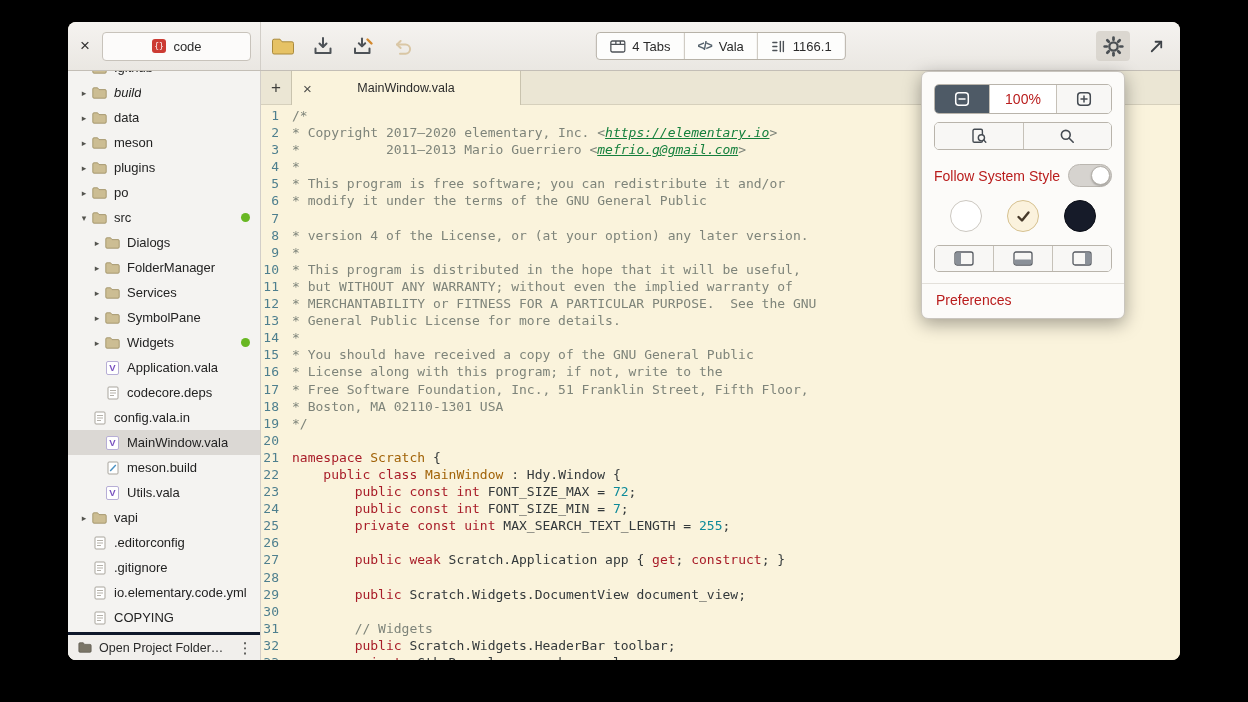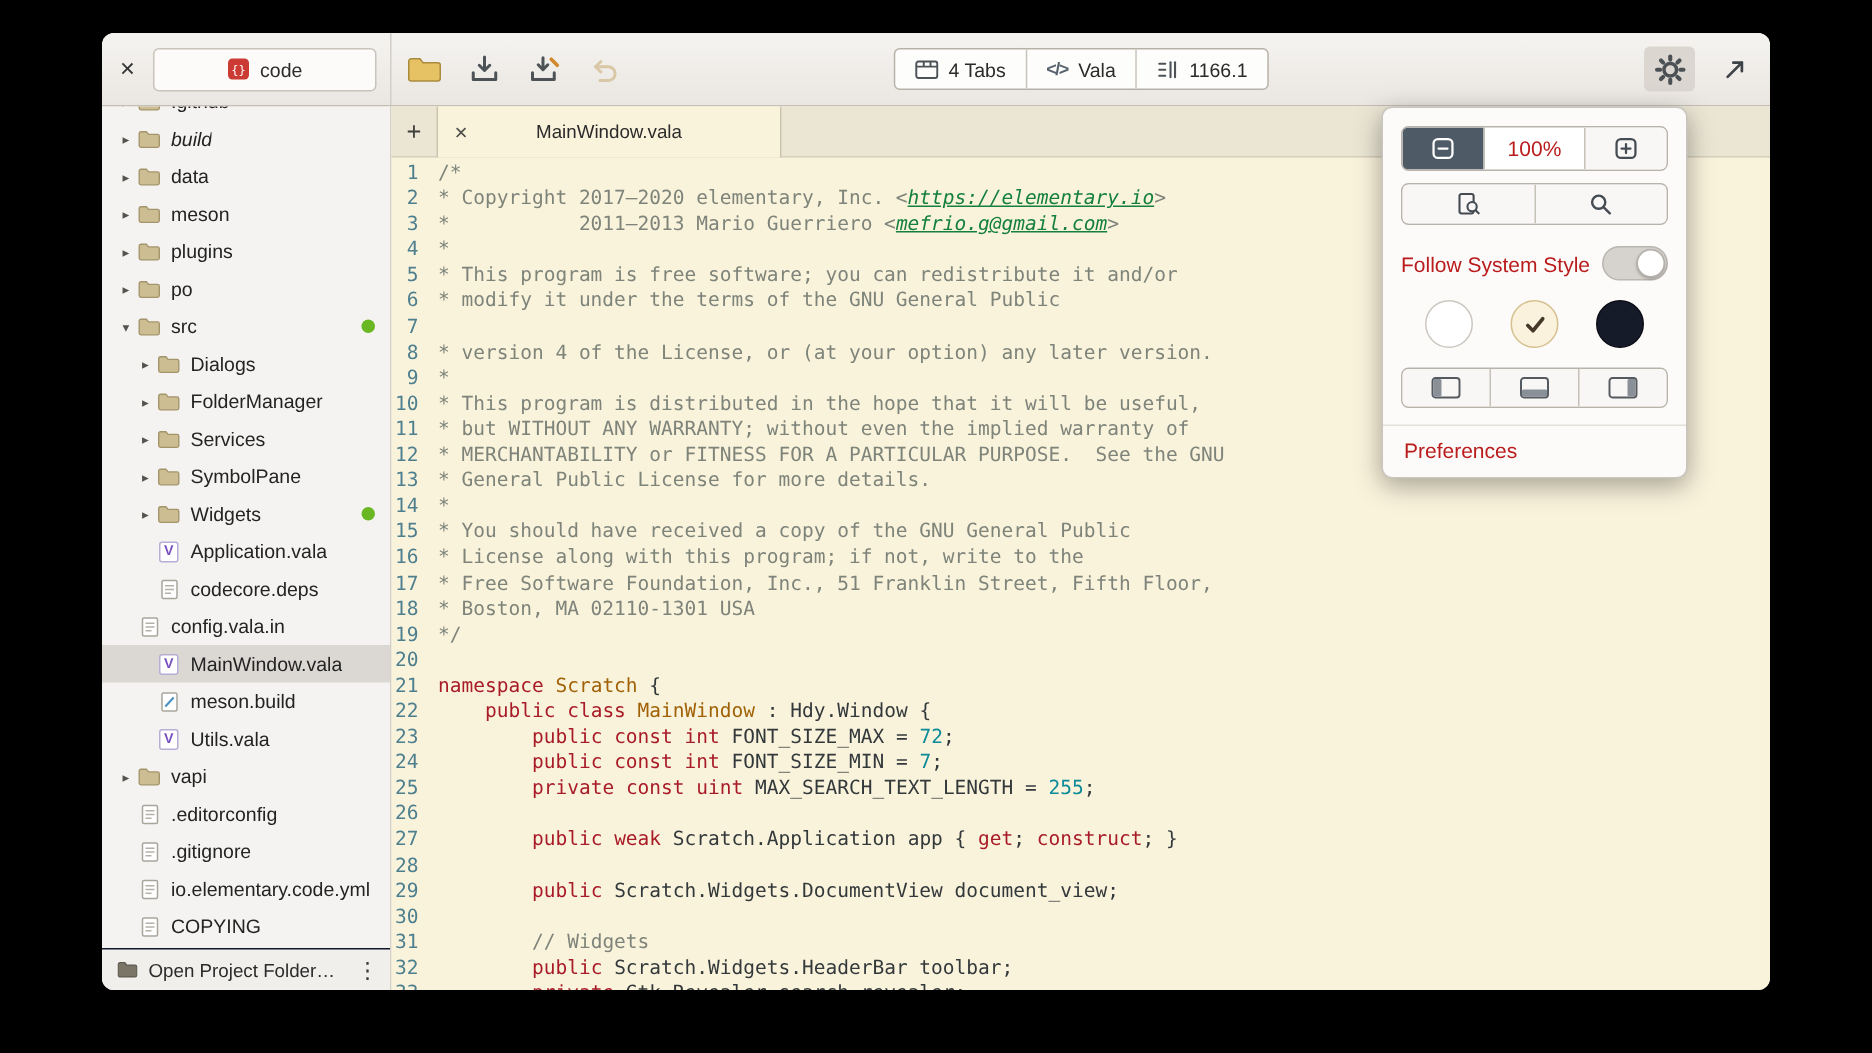--- a/index.html
+++ b/index.html
@@ -52,21 +52,21 @@
   .expander { width:14px; flex:none; font-size:9px; color:#54544f; text-align:center; }
   .tree-icon { width:17px; height:16px; flex:none; margin-right:6px;
                display:flex; align-items:center; justify-content:center; }
   .tree-label { white-space:nowrap; overflow:hidden; text-overflow:ellipsis; }
   .tree-label.it { font-style:italic; }
   .green-dot { width:9px; height:9px; border-radius:50%; background:#68b723;
                margin-left:auto; margin-right:10px; flex:none; }
   .ic-vala { width:13px; height:14px; background:#fff; border:1px solid #b7aed6;
              border-radius:2px; color:#7a52c0; font-size:9.5px; font-weight:bold;
              display:flex; align-items:center; justify-content:center; }
-  .sidebar-footer { flex:none; height:28px; border-top:1px solid #0f172a; background:#f1efec;
+  .sidebar-footer { flex:none; height:28px; border-top:3px solid #0f172a; background:#f1efec;
                     display:flex; align-items:center; padding:0 4px 0 10px; gap:7px;
                     font-size:12.5px; color:#2b2b2b; }
   .menu-dots { margin-left:auto; width:22px; text-align:center; font-size:15px; color:#3a3a38; }
 
   
   .main-col { flex:1; display:flex; flex-direction:column; min-width:0; background:#faf3dc; }
   .tabbar { height:34px; flex:none; background:#ebe6d4; border-bottom:1px solid #d6d0bc;
             display:flex; align-items:stretch; }
   .newtab-btn { width:30px; display:flex; align-items:center; justify-content:center;
                 font-size:17px; color:#3f3f3c; }

